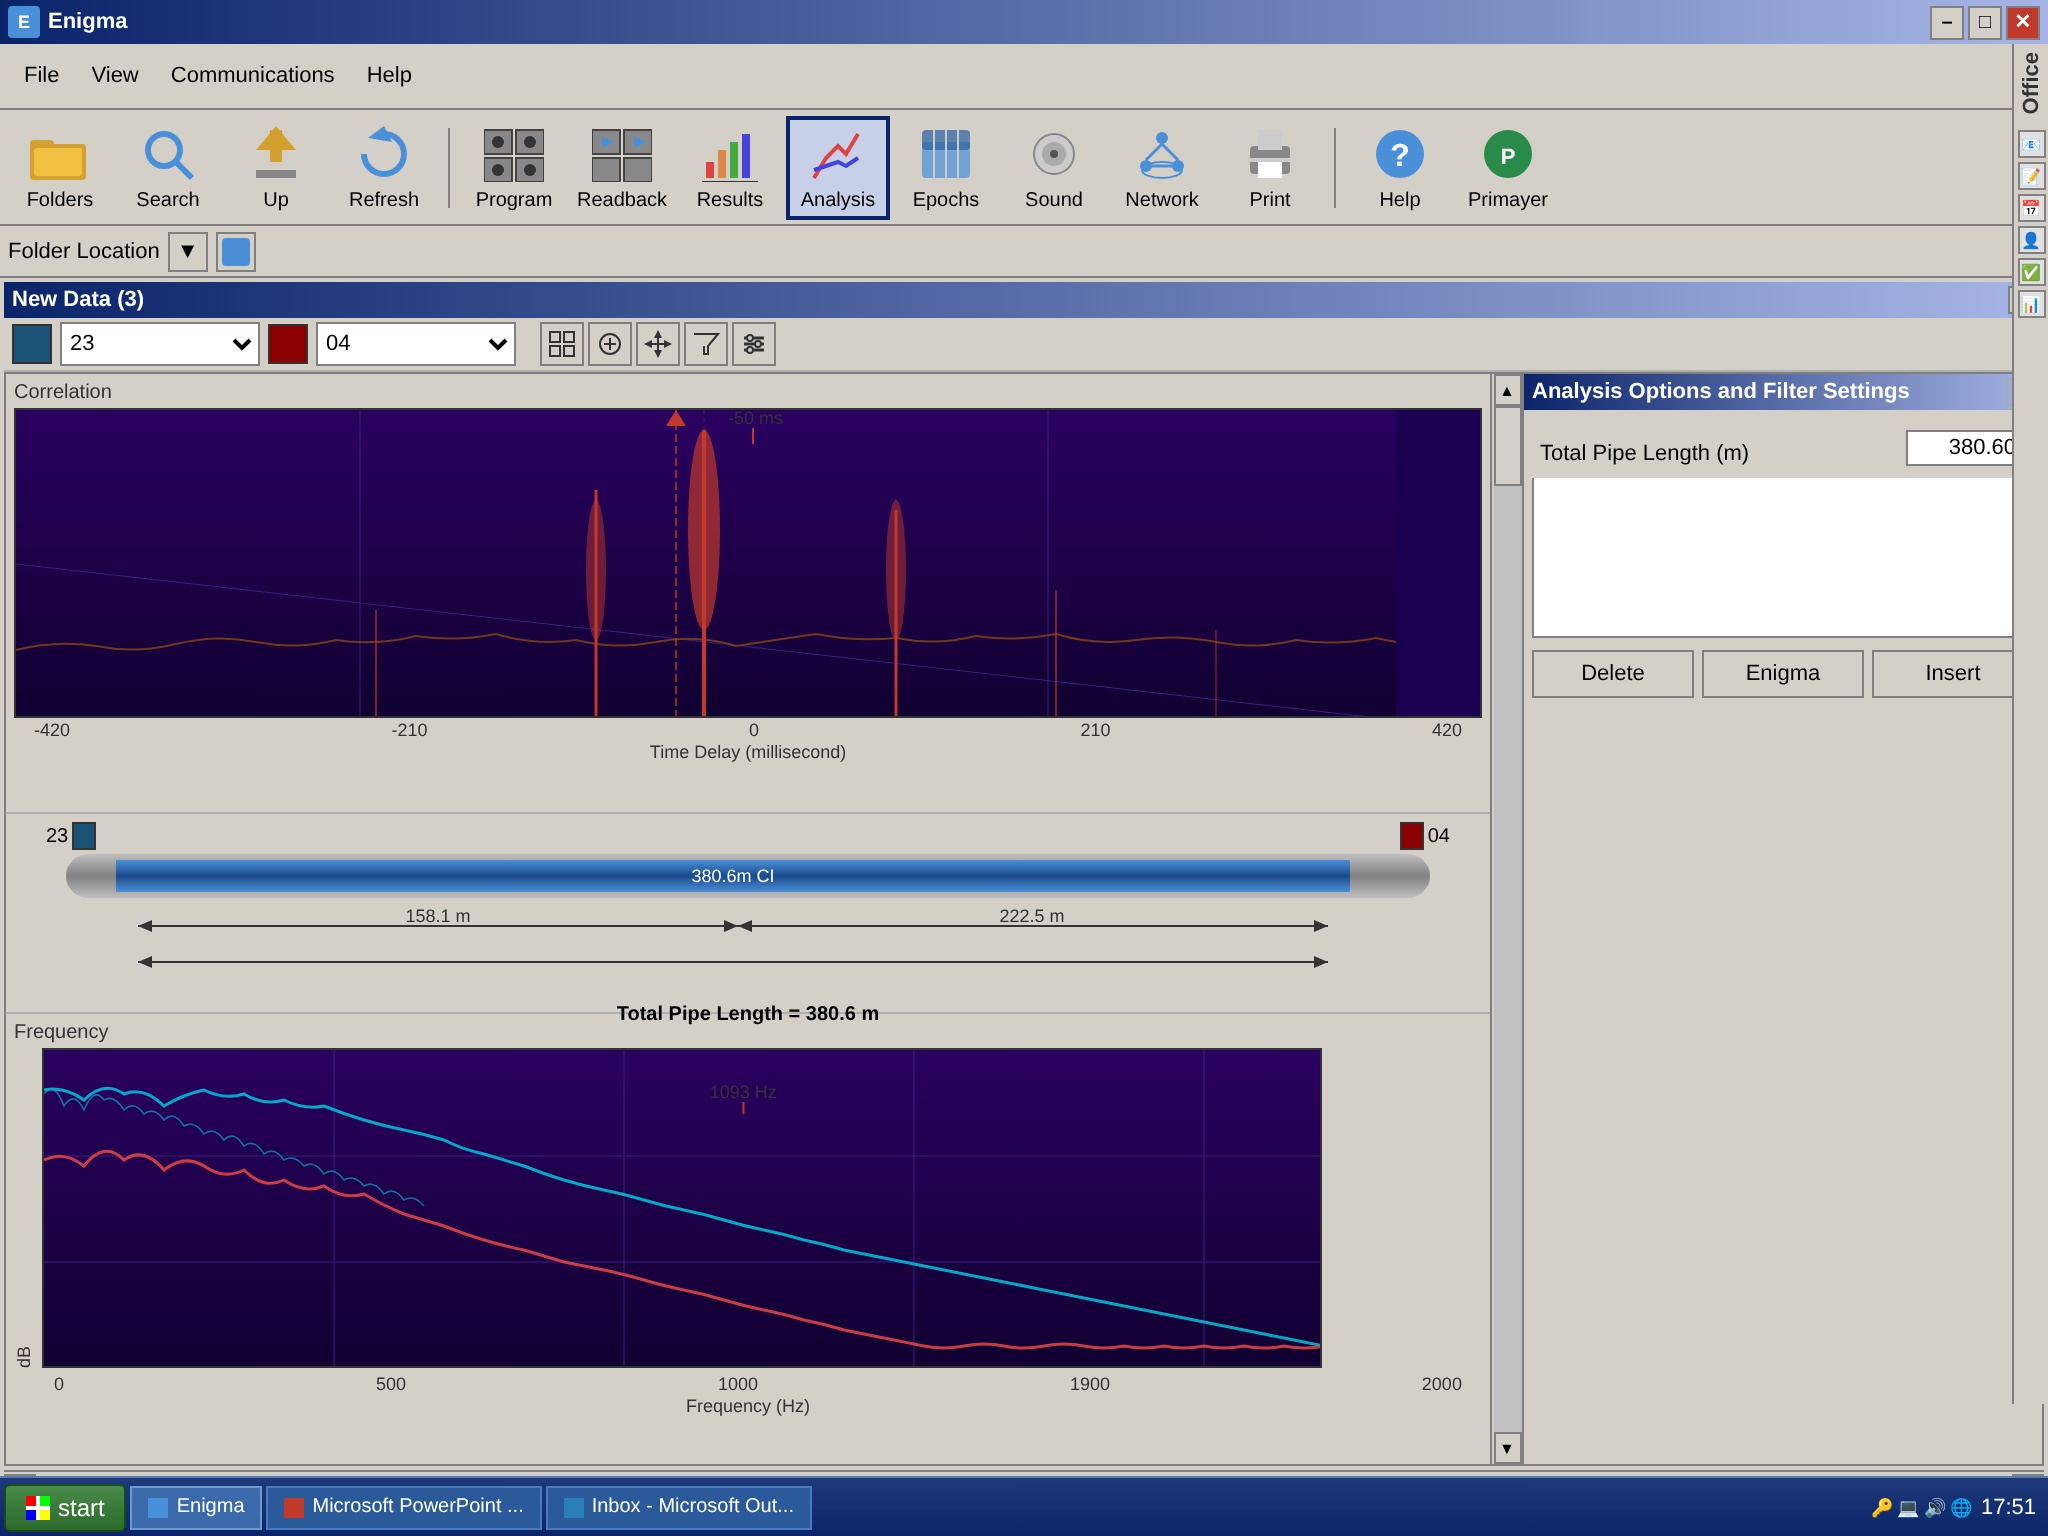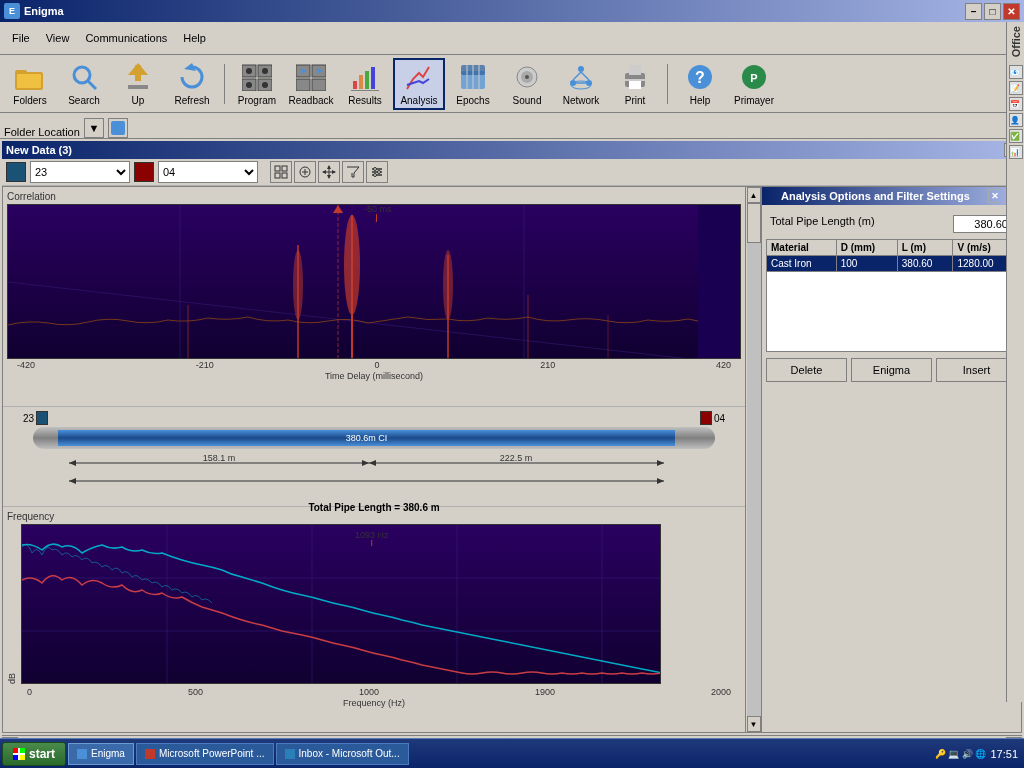--- a/index.html
+++ b/index.html
@@ -66,21 +66,21 @@
       gap: 2px;
     }
     .tool-btn.active { border: 2px solid #0a246a; background: #c8d0e8; }
     .tool-icon { width: 32px; height: 32px; display: flex; align-items: center; justify-content: center; }
     
     
     .address-bar {
       background: #d4d0c8;
       height: 26px;
       display: flex;
-      align-items: flex-end;
+      align-items: center;
       padding: 0 4px;
       border-bottom: 1px solid #808080;
       gap: 4px;
     }
     .address-label { font-size: 11px; white-space: nowrap; }
     .address-input {
       flex: 1;
       height: 20px;
       border: 1px solid #808080;
       background: white;
@@ -149,28 +149,28 @@
       position: relative;
     }
 
     
     .analysis-panel {
       padding: 4px;
     }
     .analysis-title {
       background: linear-gradient(to right, #0a246a, #a6b5e5);
       color: white;
-      padding: 2px 19px;
+      padding: 2px 4px;
       font-size: 11px;
       font-weight: bold;
       display: flex;
       justify-content: space-between;
       align-items: center;
     }
-    .pipe-length-row { display: flex; align-items: flex-start; justify-content: space-between; padding: 6px 4px; gap: 45px; }
+    .pipe-length-row { display: flex; align-items: flex-end; justify-content: space-between; padding: 6px 4px; gap: 45px; }
     .pipe-length-label { font-size: 11px; }
     .pipe-length-value { border: 1px solid #808080; background: white; padding: 2px 6px; width: 60px; text-align: right; font-size: 11px; }
     .material-table { width: 100%; border-collapse: collapse; font-size: 10px; }
     .material-table th { background: #d4d0c8; border: 1px solid #808080; padding: 2px 4px; text-align: left; }
     .material-table td { border: 1px solid #808080; padding: 2px 4px; background: white; }
     .material-table tr.selected td { background: #0a246a; color: white; }
     .action-buttons { display: flex; justify-content: space-between; padding: 6px 0; gap: 4px; }
     .action-btn {
       flex: 1; height: 24px; background: #d4d0c8; border: 1px solid #808080;
       cursor: pointer; font-size: 11px;
@@ -196,21 +196,21 @@
       display: flex;
       align-items: center;
       gap: 2px;
       padding: 0 2px;
       border-top: 1px solid #5a7ab5;
       z-index: 100;
     }
     .start-btn {
       background: linear-gradient(to bottom, #4a8a4a, #2a6a2a);
       color: white;
-      font-weight: bold;
+      font-weight: normal;
       font-size: 12px;
       padding: 2px 10px;
       height: 24px;
       border: 1px solid #1a4a1a;
       cursor: pointer;
       border-radius: 3px;
       display: flex;
       align-items: center;
       gap: 4px;
     }
@@ -641,21 +641,21 @@
           </svg>
         </div>
 
         <div class="total-length">Total Pipe Length = 380.6 m</div>
       </div>
 
       <div class="frequency-section">
         <div class="section-label">Frequency</div>
 
         <div style="position:relative; margin-bottom:2px;">
-          <div style="position:absolute; left:calc(1093/2200*100%); top:6px; font-size:9px; color:#333; white-space:nowrap; transform:translateX(-50%);">
+          <div style="position:absolute; left:calc(1093/2200*100%); top:17px; font-size:9px; color:#333; white-space:nowrap; transform:translateX(-50%);">
             <span>1093 Hz</span>
             <div style="width:1px; height:6px; background:#c0392b; margin:0 auto;"></div>
           </div>
         </div>
 
         <div style="display:flex; align-items:center; gap:4px;">
           <span style="font-size:9px; writing-mode:vertical-rl; transform:rotate(180deg); color:#333; height:160px; display:flex; align-items:center;">dB</span>
 
           <svg width="640" height="160" style="background:#1a0050; border:1px solid #333;">
             <defs>
@@ -705,38 +705,20 @@
         <span>Analysis Options and Filter Settings</span>
         <div class="tb-btn" style="width:14px;height:14px;font-size:9px;color:white;background:transparent;border:1px solid #aaa;">✕</div>
       </div>
 
       <div class="analysis-panel">
         <div class="pipe-length-row">
           <span class="pipe-length-label">Total Pipe Length (m)</span>
           <input type="text" class="pipe-length-value" value="380.60" style="border: 1px solid rgb(128, 128, 128); background: white; padding: 2px 4px; width: 60px; text-align: right; font-size: 11px;">
         </div>
 
-        <table class="material-table">
-          <thead>
-            <tr>
-              <th>Material</th>
-              <th>D (mm)</th>
-              <th>L (m)</th>
-              <th>V (m/s)</th>
-            </tr>
-          </thead>
-          <tbody>
-            <tr class="selected">
-              <td>Cast Iron</td>
-              <td>100</td>
-              <td>380.60</td>
-              <td>1280.00</td>
-            </tr>
-          </tbody>
-        </table>
 
         <div style="height:80px; background:white; border:1px solid #808080; border-top:none;"></div>
 
         <div class="action-buttons">
           <button class="action-btn">Delete</button>
           <button class="action-btn">Enigma</button>
           <button class="action-btn">Insert</button>
         </div>
       </div>
     </div>

